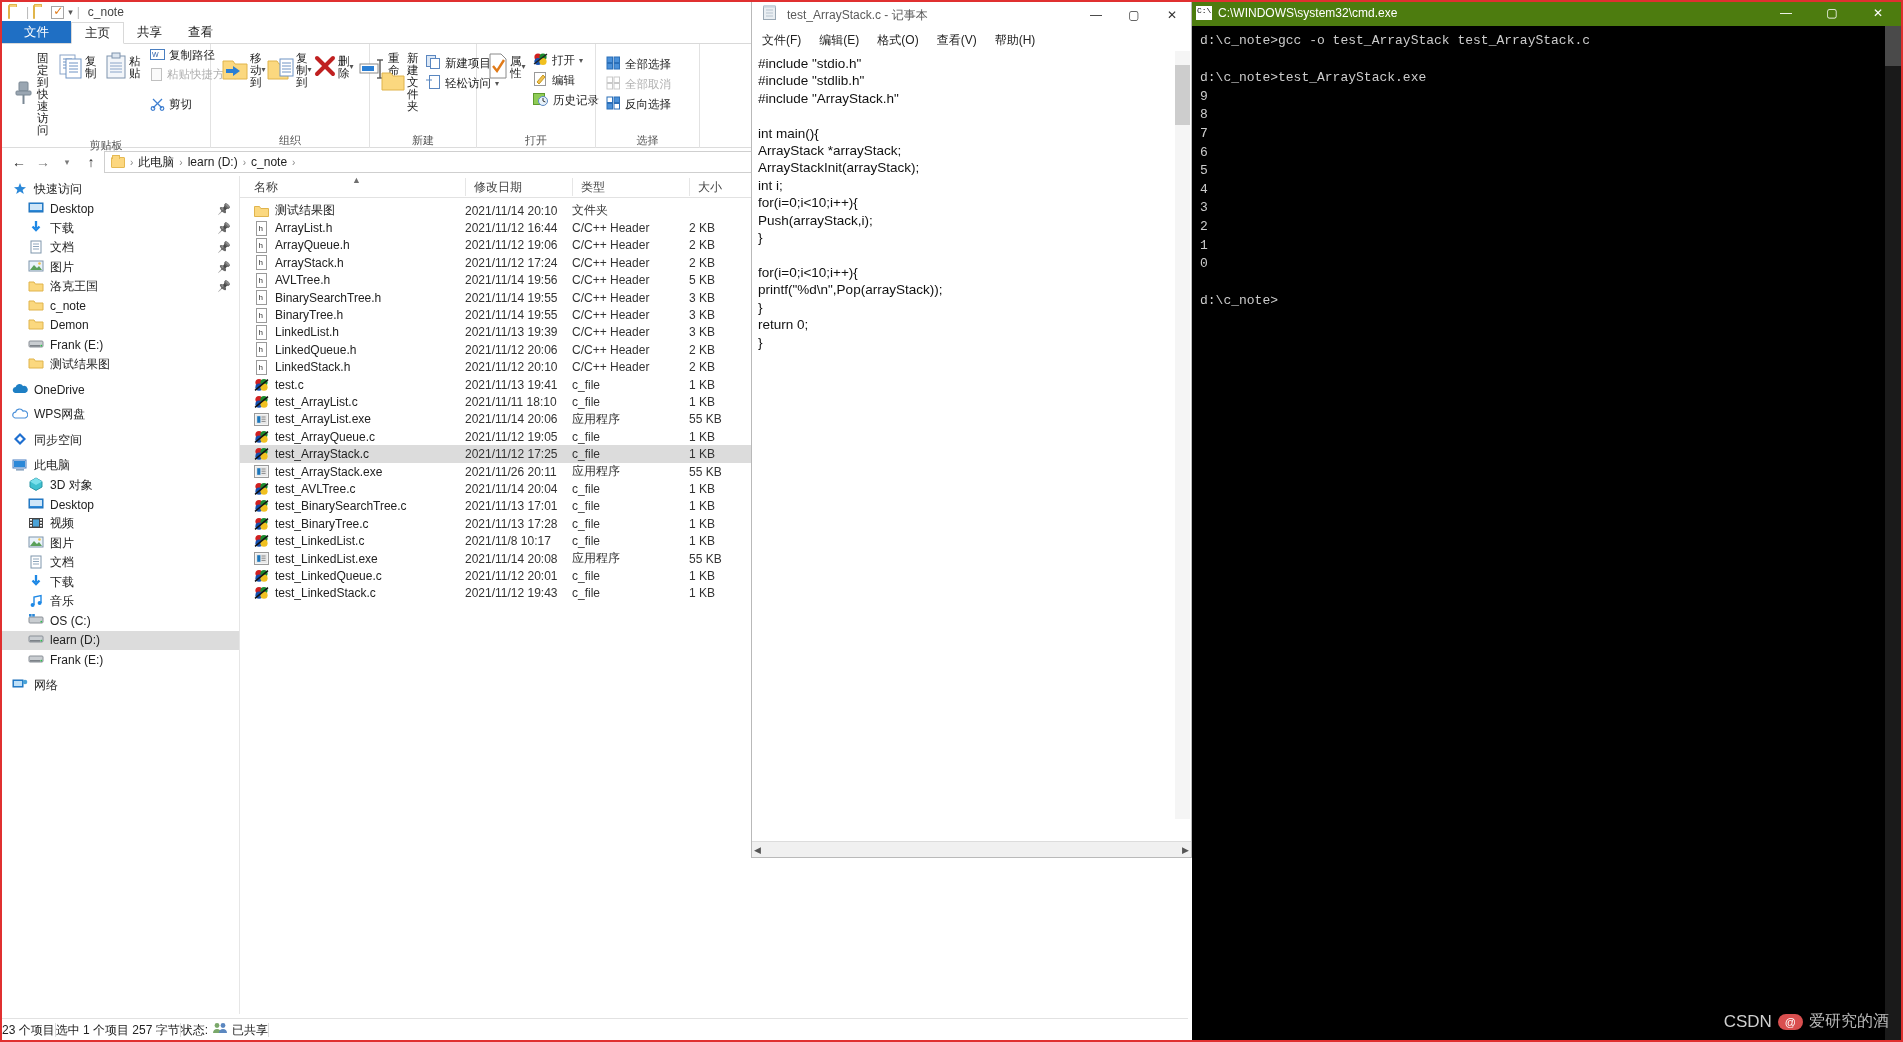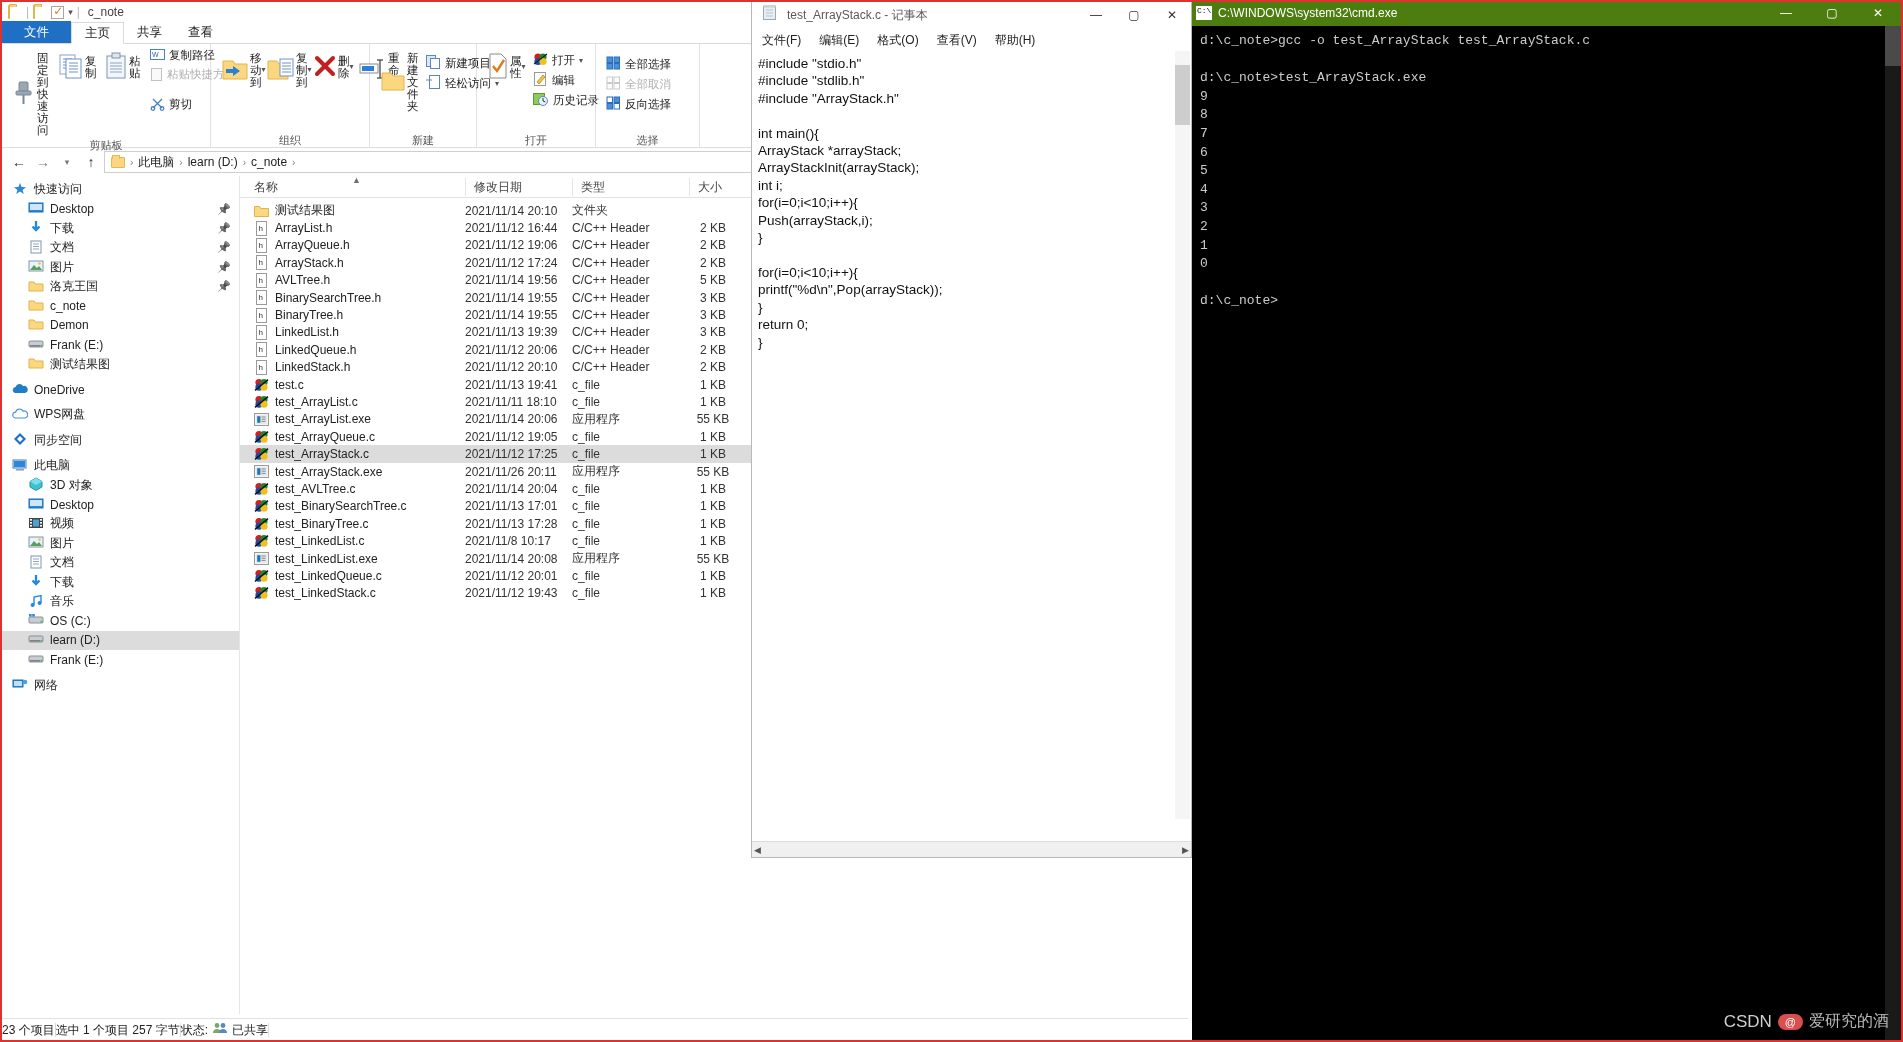--- a/index.html
+++ b/index.html
@@ -79,21 +79,21 @@
     font-size:12px; color:#444; position:relative;}
   .colhead .c { padding-left:8px; border-left:1px solid #e6e6e6; height:18px; line-height:18px;}
   .colhead .c:first-child { border-left:none; }
   .sortmark { position:absolute; left:112px; top:-1px; font-size:9px; color:#6f6f6f;}
   .row { height:17.4px; display:flex; align-items:center; font-size:12px; color:#222; }
   .row.sel { background:#dcdcdc; }
   .cname { width:225px; display:flex; align-items:center; gap:6px; padding-left:14px;
      white-space:nowrap; overflow:hidden;}
   .cdate { width:107px; color:#333; }
   .ctype { width:117px; color:#333; }
-  .csize { width:48px; text-align:center; color:#333;}
+  .csize { width:48px; text-align:left; color:#333;}
   .filelist { padding-top:4px; }
 
   .statusbar { position:absolute; left:0; bottom:0; width:1186px; height:22px;
      border-top:1px solid #e2e2e2; display:flex; align-items:center; font-size:12px;
      color:#222; gap:0; background:#fff;}
   .sb { padding:0 0; height:14px; line-height:14px; border-right:1px solid #dcdcdc;
      display:flex; align-items:center; gap:4px;}
   .sb:last-child{border-right:1px solid #dcdcdc;}
 
   

